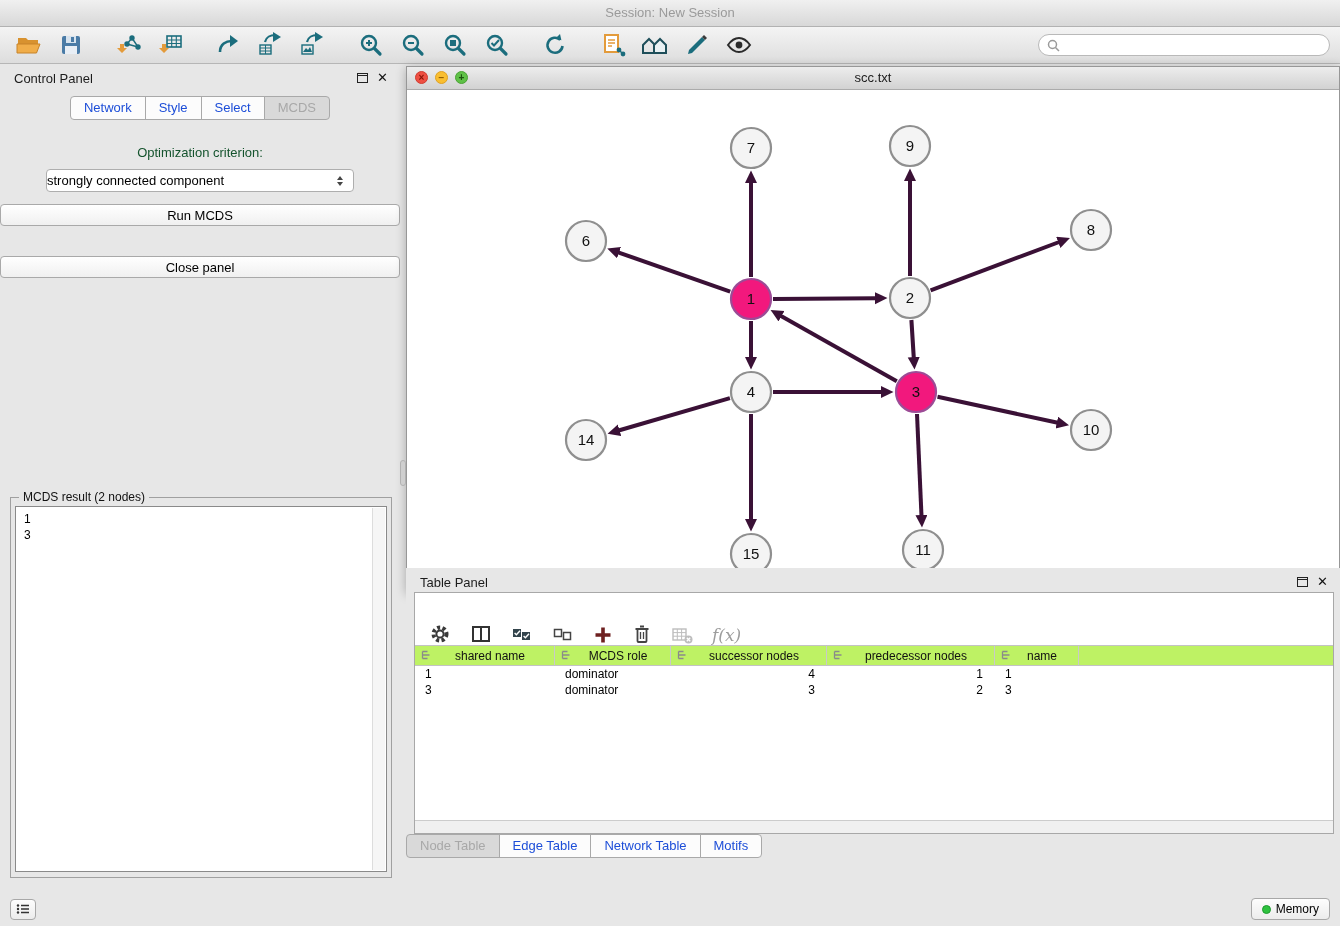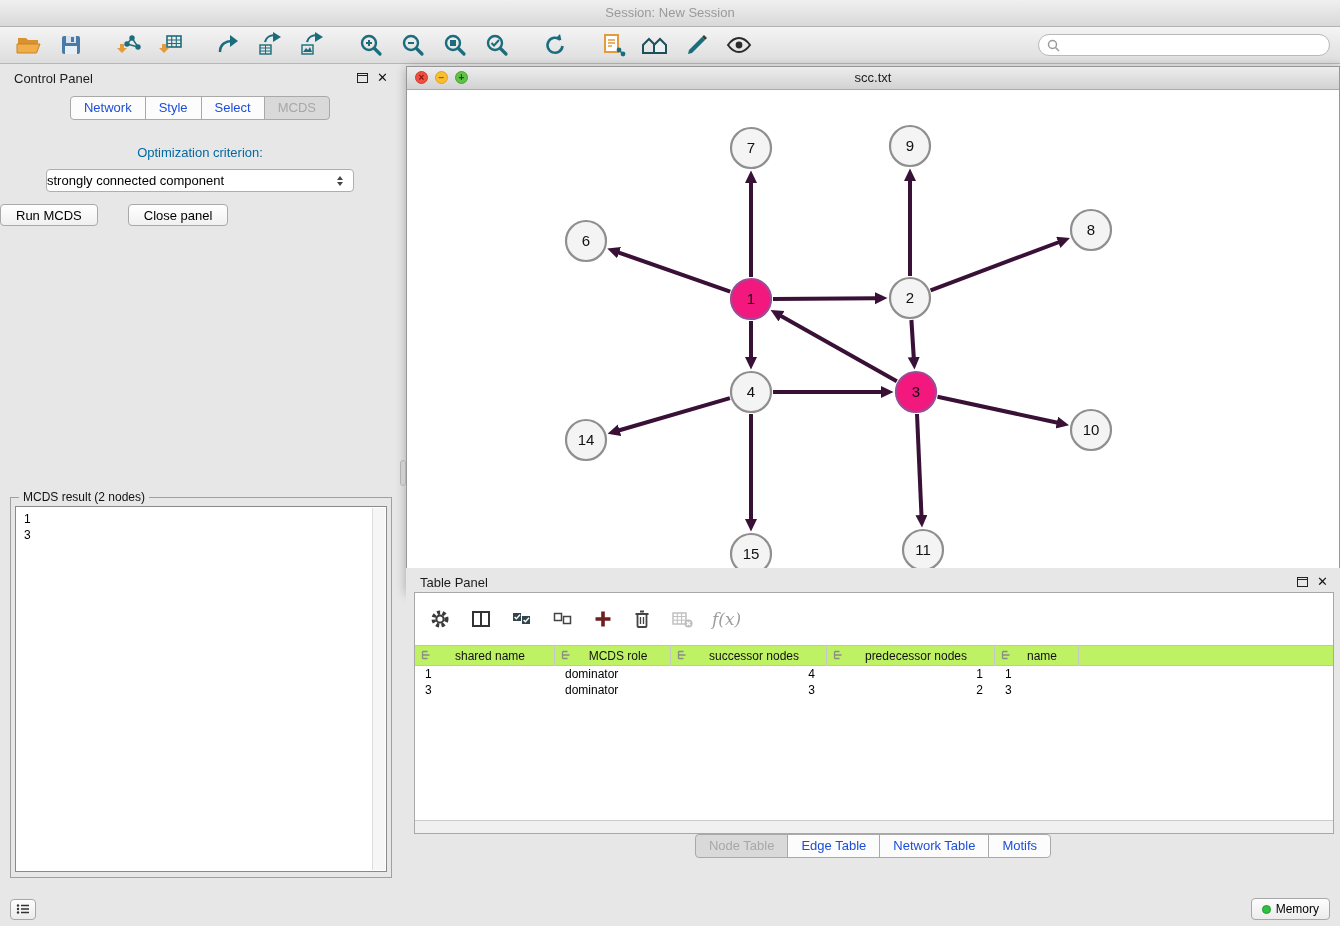--- a/index.html
+++ b/index.html
@@ -25,28 +25,28 @@
   .control-panel{position:absolute;left:0;top:64px;width:400px;height:828px;background:#e7e7e7;}
   .panel-head{height:28px;display:flex;align-items:center;padding:0 12px 0 14px;font-size:13px;color:#1c1c1c;}
   .panel-head .spacer{flex:1;}
   .float-icon{width:11px;height:10px;border:1px solid #222;border-top:3px double #222;margin-right:9px;box-sizing:border-box;}
   .close-icon{font-size:13px;font-weight:bold;color:#111;line-height:12px;}
   .cp-tabs{display:flex;justify-content:center;margin-top:4px;}
   .cp-tab,.bt-tab{font-size:13px;padding:3px 13px 4px;background:#fcfcfc;border:1px solid #a9a9a9;margin-left:-1px;color:#1d4ed8;white-space:nowrap;}
   .cp-tab:first-child,.bt-tab:first-child{border-radius:4px 0 0 4px;margin-left:0;}
   .cp-tab:last-child,.bt-tab:last-child{border-radius:0 4px 4px 0;}
   .cp-tab.active,.bt-tab.active{background:#d9d9d9;color:#a8a8a8;}
-  .opt-label{text-align:center;margin-top:25px;font-size:13px;color:#0369a1;}
+  .opt-label{text-align:center;margin-top:25px;font-size:13px;color:#14532d;}
   .dropdown{margin:9px auto 0;width:308px;height:23px;background:#fff;border:1px solid #aeaeae;border-radius:4px;
     display:flex;align-items:center;font-size:13px;box-sizing:border-box;}
   .dropdown .dd-label{flex:1;}
   .stepper{width:18px;display:flex;flex-direction:column;align-items:center;margin-right:4px;}
   .stepper .up{width:0;height:0;border-left:3.5px solid transparent;border-right:3.5px solid transparent;border-bottom:4.5px solid #444;}
   .stepper .down{width:0;height:0;border-left:3.5px solid transparent;border-right:3.5px solid transparent;border-top:4.5px solid #444;margin-top:2px;}
-  .cp-buttons{display:flex;justify-content:flex-start;gap:30px;margin-top:12px;}
+  .cp-buttons{display:flex;justify-content:space-between;gap:30px;margin-top:12px;flex-direction:column;}
   .cp-btn{height:22px;padding:0 15px;background:linear-gradient(#ffffff,#f0f0f0);border:1px solid #a9a9a9;border-radius:4px;font-size:13px;font-family:inherit;}
   .mcds-box{position:absolute;left:10px;right:8px;top:433px;bottom:14px;border:1px solid #a0a0a0;}
   .mcds-legend{position:absolute;top:-8px;left:8px;background:#e7e7e7;padding:0 4px;font-size:12px;color:#111;}
   .mcds-list{position:absolute;left:4px;right:4px;top:8px;bottom:5px;background:#fff;border:1px solid #8a8a8a;
     font-size:12px;line-height:16px;padding:4px 0 0 8px;box-sizing:border-box;overflow:hidden;}
   .mcds-scroll{position:absolute;top:1px;bottom:1px;right:1px;width:12px;background:#f6f6f6;border-left:1px solid #ddd;}
 
   
   .network-window{position:absolute;left:406px;top:66px;width:934px;height:526px;background:#fff;
     border:1px solid #979797;box-sizing:border-box;box-shadow:0 2px 10px rgba(0,0,0,.28);}
@@ -58,33 +58,33 @@
   .tl-yellow{background:#f9be30;border:1px solid #dfa123;color:#8f5b00;}
   .tl-green{background:#5fc147;border:1px solid #4aa234;color:#1d5410;}
   .canvas{width:932px;height:503px;display:block;background:#fff;}
 
   .vthumb{position:absolute;left:400px;top:460px;width:6px;height:26px;background:#cfcfcf;border:1px solid #b2b2b2;border-radius:3px;box-sizing:border-box;}
   .hthumb{position:absolute;left:858px;top:587px;width:26px;height:6px;background:#cfcfcf;border:1px solid #b2b2b2;border-radius:3px;box-sizing:border-box;}
 
   
   .table-panel{position:absolute;left:406px;top:568px;width:934px;height:294px;background:#e7e7e7;}
   .table-box{position:absolute;left:8px;right:6px;top:24px;height:242px;background:#fff;border:1px solid #a8a8a8;box-sizing:border-box;overflow:hidden;}
-  .tbl-toolbar{height:52px;display:flex;align-items:center;padding-left:14px;gap:19px;}
+  .tbl-toolbar{height:52px;display:flex;align-items:flex-end;padding-left:14px;gap:19px;}
   .tt-icon{display:flex;align-items:center;justify-content:center;}
   .fx{font-family:"DejaVu Serif","Liberation Serif",serif;font-style:italic;font-size:17px;color:#9d9d9d;}
   .tbl-head{display:grid;grid-template-columns:140px 116px 156px 168px 84px 1fr;
     border-top:1px solid #c3c3c3;border-bottom:1px solid #c3c3c3;background:#bef264;height:19px;}
   .th{display:flex;align-items:center;padding-left:5px;font-size:12px;color:#111;border-right:1px solid #c9c9c9;overflow:hidden;}
   .th:last-child{border-right:none;}
   .th .th-label{flex:1;text-align:center;padding-right:6px;white-space:nowrap;}
   .tbl-row{display:grid;grid-template-columns:140px 116px 156px 168px 84px 1fr;height:16px;}
   .td{font-size:12px;line-height:16px;padding:0 10px;white-space:nowrap;overflow:hidden;}
   .td.right{text-align:right;padding-right:12px;}
   .tbl-hscroll{position:absolute;left:0;right:0;bottom:0;height:12px;background:#f0f0f0;border-top:1px solid #ccc;}
-  .bt-tabs{position:absolute;left:0;right:0;bottom:4px;display:flex;justify-content:center;margin-top:8px;}
+  .bt-tabs{position:absolute;left:0;right:0;bottom:4px;display:flex;justify-content:flex-start;margin-top:8px;}
 
   
   .statusbar{position:absolute;left:0;top:892px;width:1340px;height:34px;display:flex;align-items:center;
     padding:0 10px;box-sizing:border-box;background:#e7e7e7;}
   .sb-btn{height:21px;min-width:26px;border:1px solid #a8a8a8;border-radius:4px;background:linear-gradient(#fdfdfd,#ececec);
     display:flex;align-items:center;justify-content:center;gap:5px;padding:0 5px;font-size:12px;box-sizing:border-box;font-family:inherit;}
   .memory-btn{margin-left:auto;padding:0 10px;height:22px;}
   .mem-dot{width:9px;height:9px;border-radius:50%;background:#2ec23e;border:1px solid #1e9a2f;box-sizing:border-box;}
 </style>
 </head>

